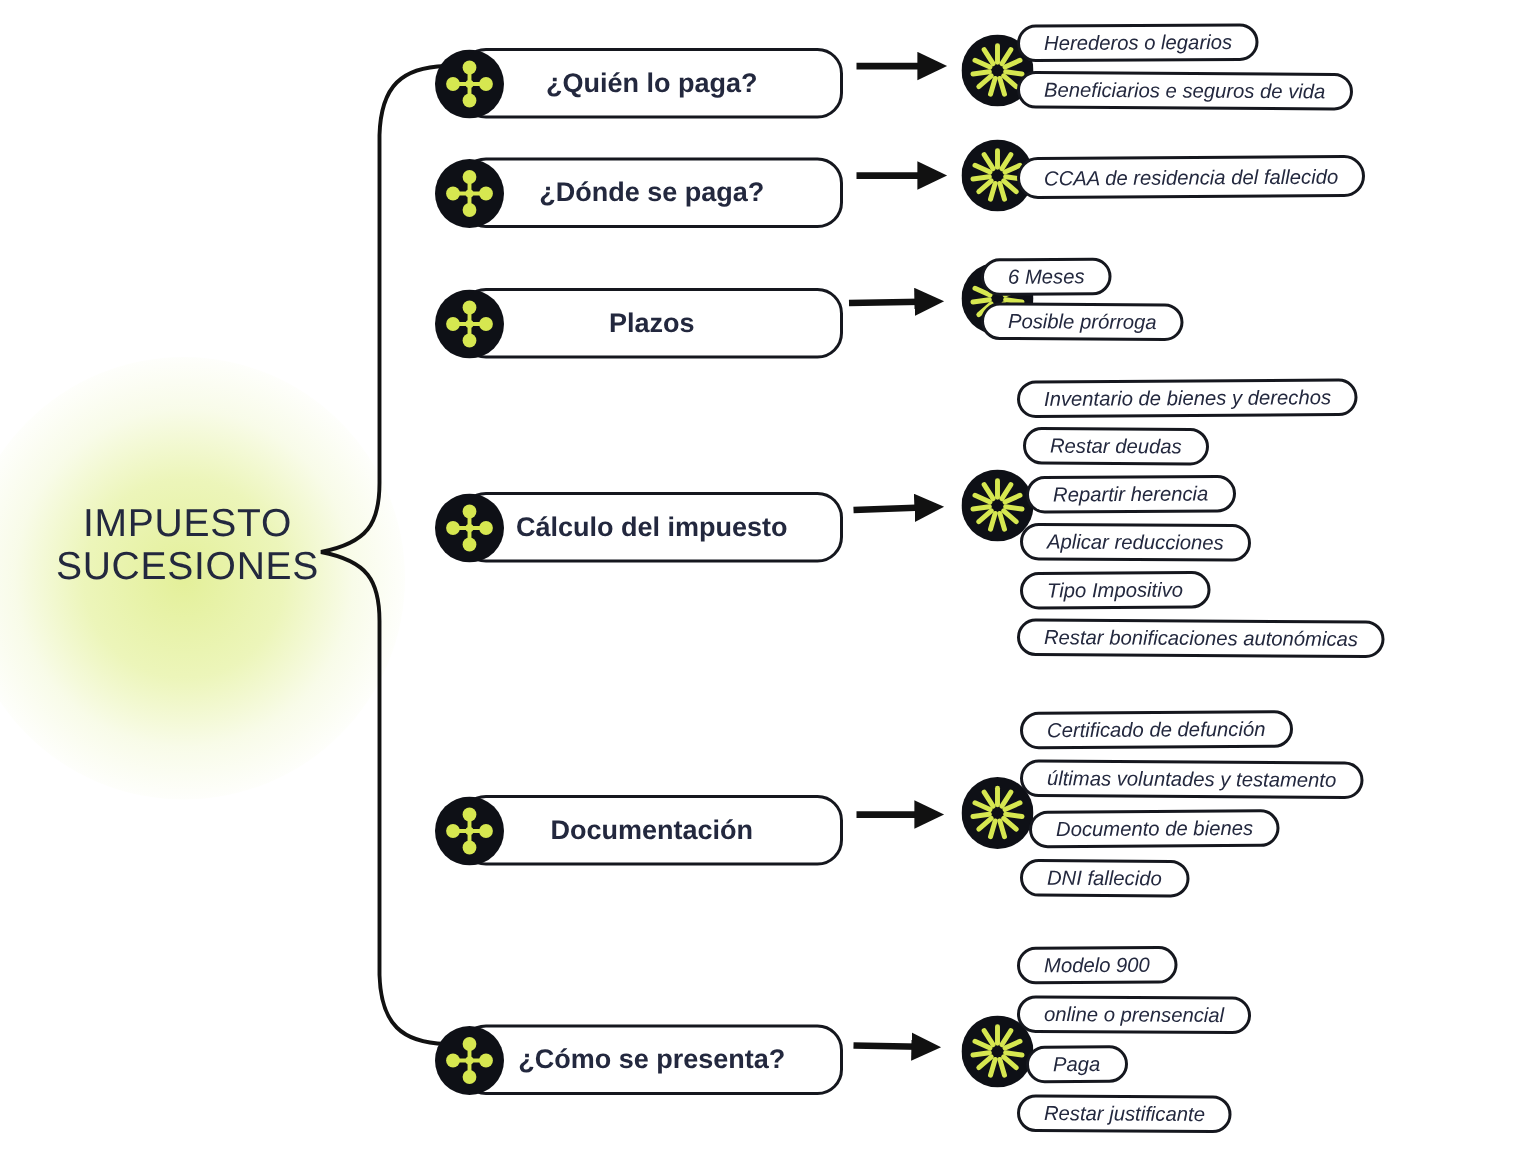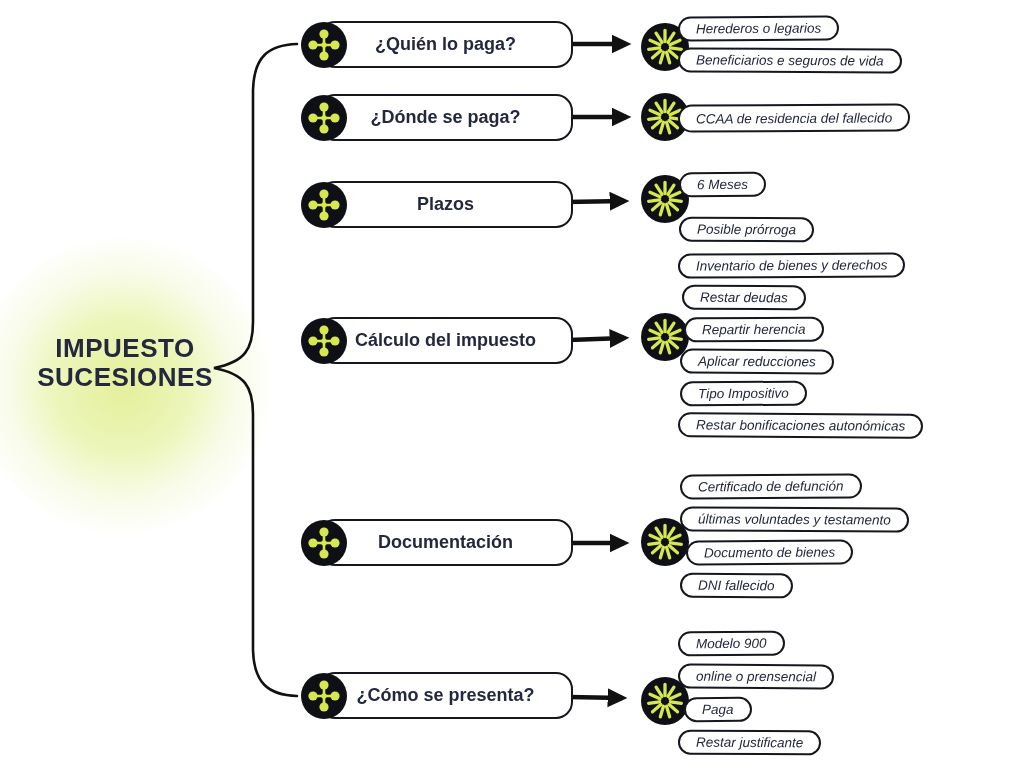--- a/index.html
+++ b/index.html
@@ -9,29 +9,29 @@
   
   .glow{position:absolute;left:-25px;top:238px;width:295px;height:295px;border-radius:50%;
         background:radial-gradient(circle,
           rgba(226,239,148,0.95) 0%,
           rgba(230,242,163,0.75) 32%,
           rgba(240,247,205,0.45) 54%,
           rgba(255,255,255,0) 74%);}
 
   
   .title{position:absolute;left:14px;top:334px;width:222px;text-align:center;
-         font-size:26px;font-weight:700;line-height:28.5px;letter-spacing:0.5px;
+         font-size:26px;font-weight:400;line-height:28.5px;letter-spacing:0.5px;
          color:#23283e;z-index:3;}
   .title span{display:block;}
 
   
   svg.overlay{position:absolute;left:0;top:0;width:1024px;height:768px;z-index:1;pointer-events:none;}
 
   
-  .branch{position:absolute;left:301px;width:282px;height:47px;z-index:2;}
+  .branch{position:absolute;left:290px;width:282px;height:47px;z-index:2;margin-top:11px;}
   .nodebox{position:absolute;left:17px;top:0;width:255px;height:47px;background:#ffffff;
            border:2.5px solid #15171e;border-radius:17px;box-sizing:border-box;
            display:flex;align-items:center;justify-content:center;}
   .nodebox span{font-size:18px;font-weight:700;color:#23283e;white-space:nowrap;}
   .cross{position:absolute;left:0;top:0.5px;width:46px;height:46px;}
 
   
   .ast{position:absolute;width:48px;height:48px;z-index:2;}
 
   
@@ -141,21 +141,21 @@
     <div class="nodebox">
       <span>Plazos</span>
     </div>
     <svg class="cross">
         <use href="#ic-cross"></use>
       </svg>
   </div>
   <svg class="ast" style="left:641px;top:175px">
       <use href="#ic-asterisk"></use>
     </svg>
-  <div class="pills" style="left:679px;top:172px;gap:20px">
+  <div class="pills" style="left:654px;top:172px;gap:5px">
     <div class="pill">6 Meses</div>
     <div class="pill">Posible prórroga</div>
   </div>
 
   <div class="branch" style="top:317px">
     <div class="nodebox">
       <span>Cálculo del impuesto</span>
     </div>
     <svg class="cross">
         <use href="#ic-cross"></use>

